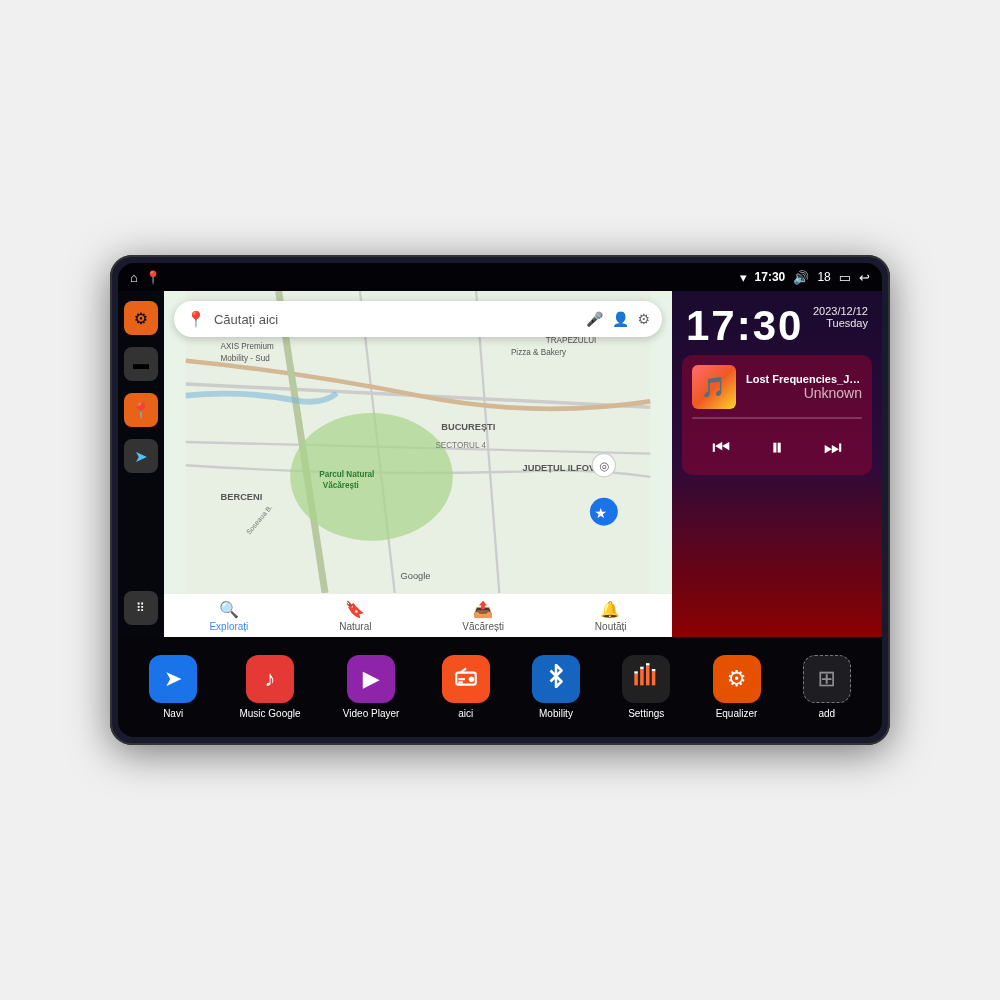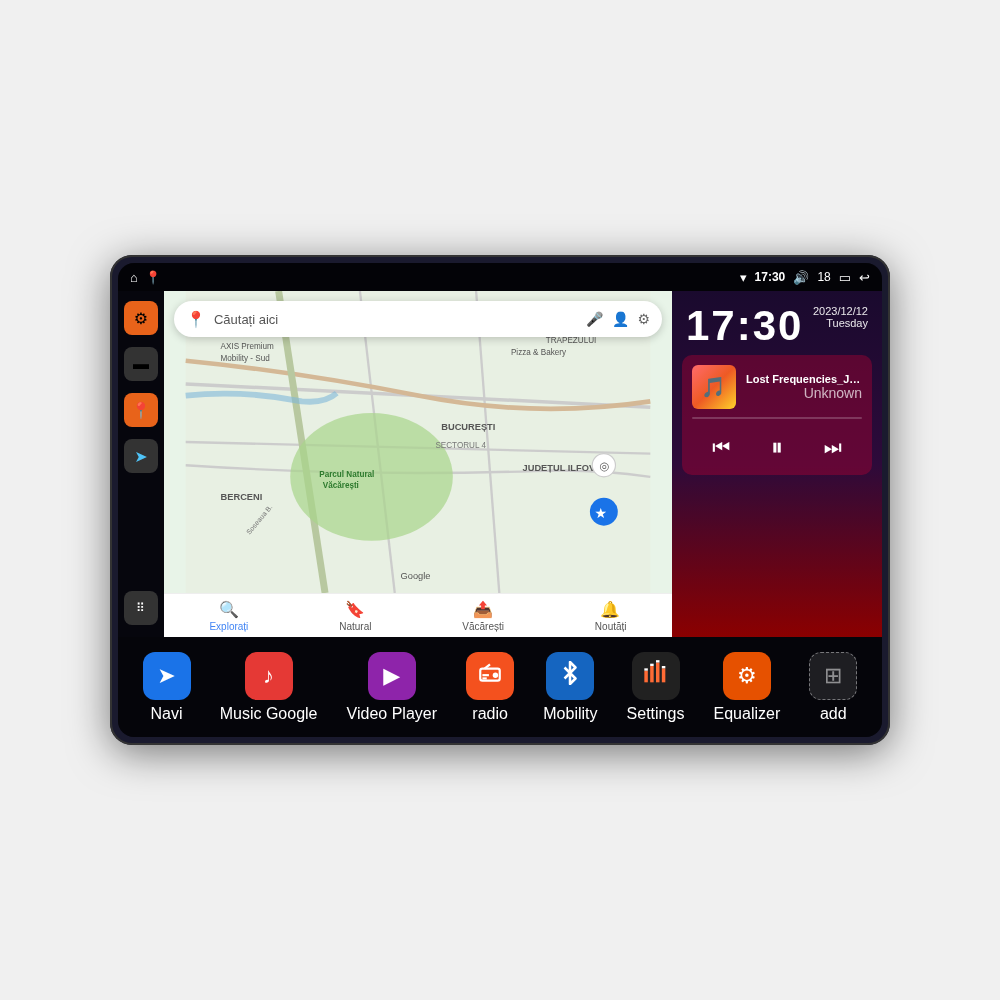--- a/index.html
+++ b/index.html
@@ -298,21 +298,21 @@
     .app-icon.blue { background: #1a73e8; }
     .app-icon.red { background: #e53935; }
     .app-icon.purple { background: #8e24aa; }
     .app-icon.orange-red { background: #f4511e; }
     .app-icon.blue-bt { background: #1565c0; }
     .app-icon.dark-eq { background: #212121; }
     .app-icon.orange-set { background: #e65100; }
     .app-icon.gray-add { background: rgba(255,255,255,0.1); border: 1px dashed rgba(255,255,255,0.4); }
     .app-label {
       color: white;
-      font-size: 16px;
+      font-size: 10px;
       text-align: center;
     }
   </style>
 </head>
 <body>
 
 <div class="device-outer">
   <div class="device-screen">
 
     <div class="status-bar">
@@ -474,21 +474,21 @@
           <span style="color:white; font-size:18px;">
             <svg width="26" height="26" viewBox="0 0 24 24">
               <rect x="3" y="8" width="18" height="11" rx="2" fill="none" stroke="white" stroke-width="2"></rect>
               <line x1="7" y1="8" x2="12" y2="4" stroke="white" stroke-width="2"></line>
               <circle cx="17" cy="14" r="2.5" fill="white"></circle>
               <line x1="5" y1="14" x2="11" y2="14" stroke="white" stroke-width="2"></line>
               <line x1="5" y1="17" x2="9" y2="17" stroke="white" stroke-width="2"></line>
             </svg>
           </span>
         </div>
-        <span class="app-label">radio</span>
+        <span class="app-label">aici</span>
       </div>
       <div class="app-item">
         <div class="app-icon blue-bt">
           <span style="color:white; font-size:22px;">
             <svg width="24" height="24" viewBox="0 0 24 24">
               <polyline points="6.5,6.5 17.5,17.5 12,23 12,1 17.5,6.5 6.5,17.5" fill="none" stroke="white" stroke-width="2.5" stroke-linejoin="round"></polyline>
             </svg>
           </span>
         </div>
         <span class="app-label">Mobility</span>

